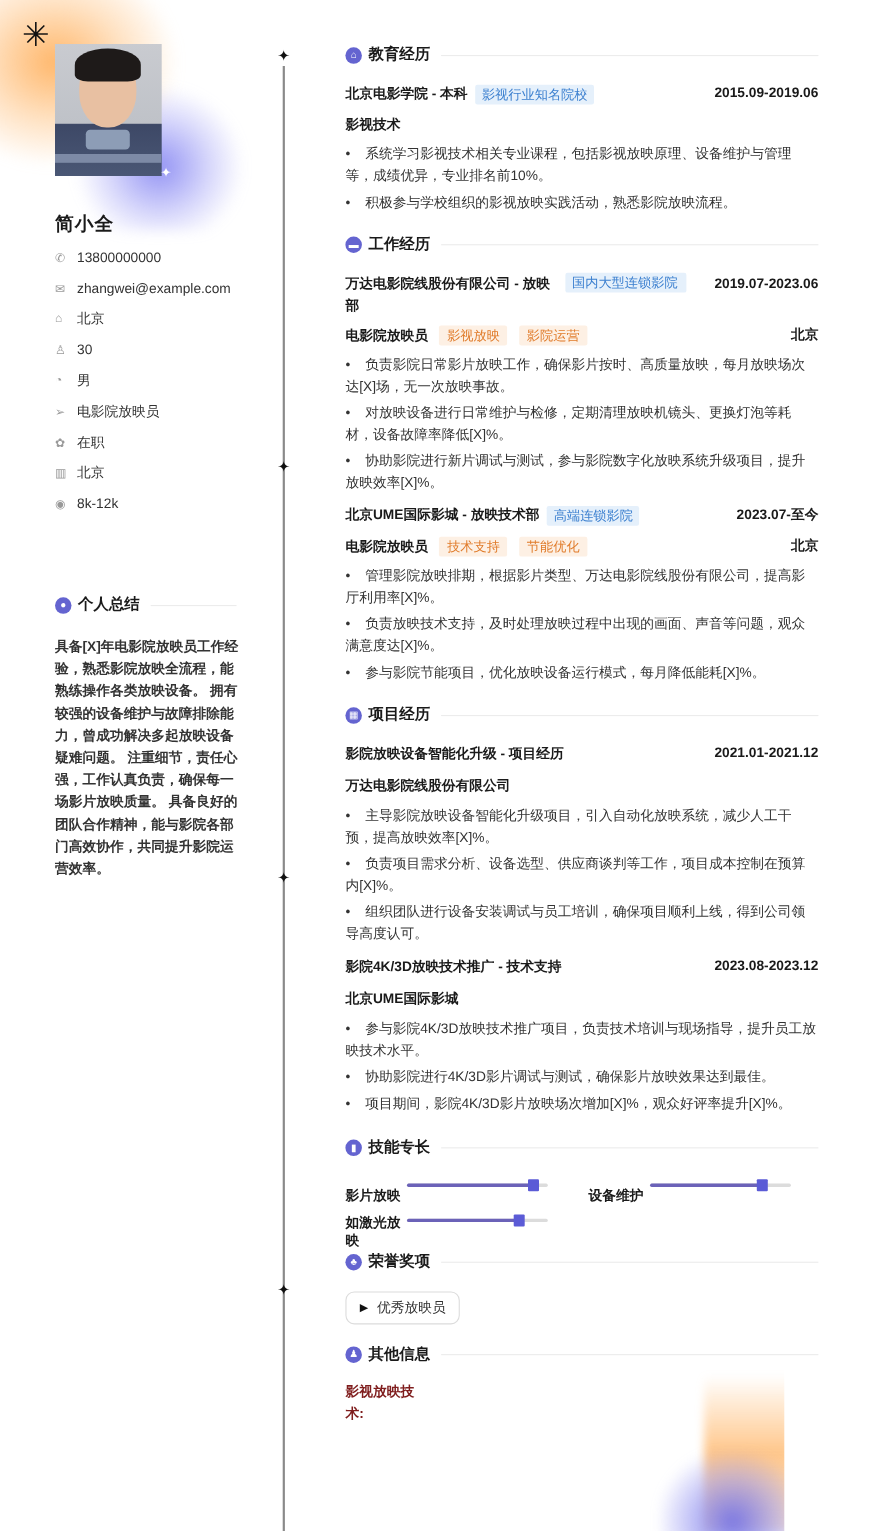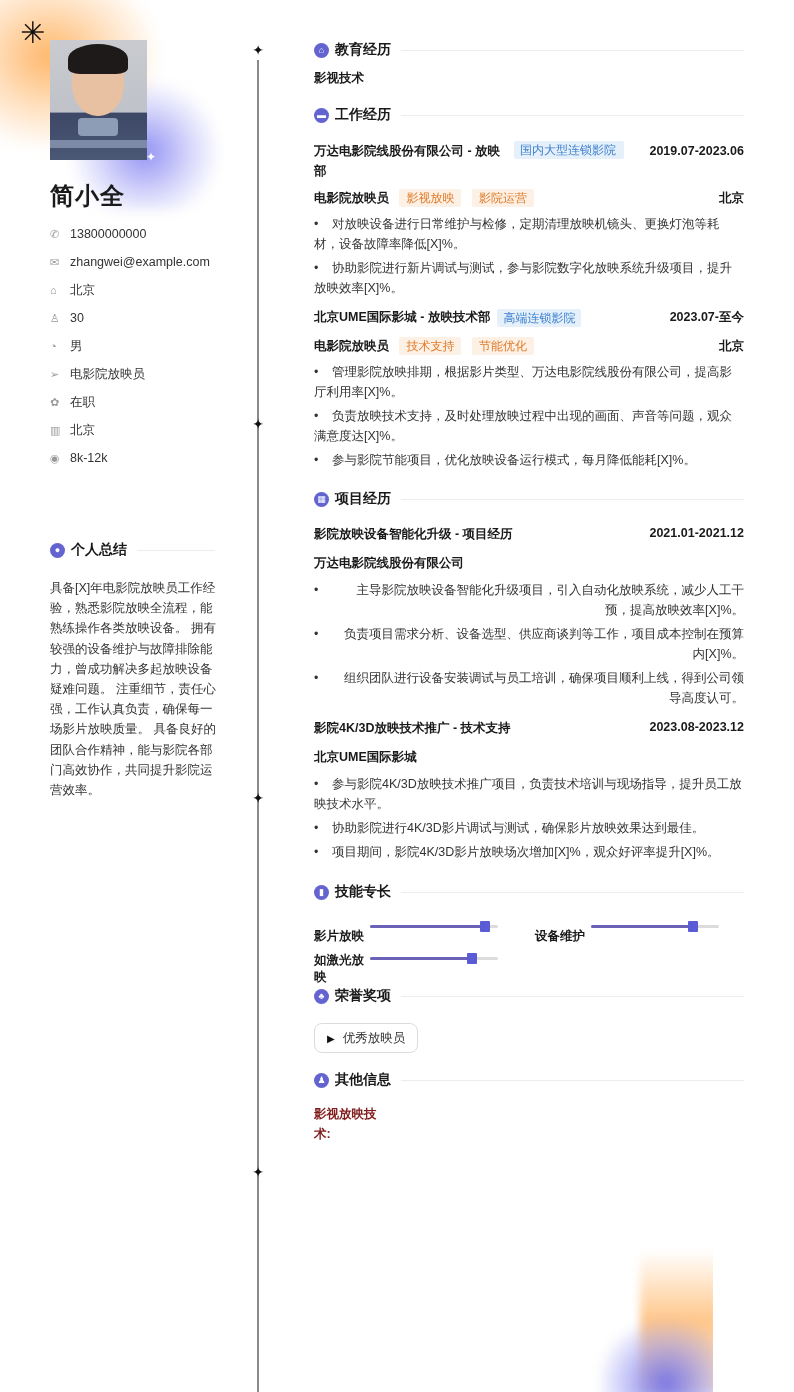--- a/index.html
+++ b/index.html
@@ -22,46 +22,46 @@
   .asterisk { position: absolute; left: 20px; top: 18px; font-size: 30px; line-height: 30px; color: #111; font-weight: bold; }
 
   
   .photo { position: absolute; left: 50px; top: 40px; width: 97px; height: 120px; background: linear-gradient(180deg,#c9cbd0 0%,#bfc2c8 60%,#3d4866 61%,#4a5775 100%); overflow: hidden; }
   .photo .head { position: absolute; left: 22px; top: 10px; width: 52px; height: 66px; border-radius: 45% 45% 48% 48%; background: #e8c0a2; }
   .photo .hair { position: absolute; left: 18px; top: 4px; width: 60px; height: 30px; border-radius: 50% 50% 20% 20%; background: #1e1a19; }
   .photo .collar { position: absolute; left: 28px; top: 78px; width: 40px; height: 18px; background: #8d9db6; border-radius: 4px; }
   .photo .stripe { position: absolute; left: 0; top: 100px; width: 97px; height: 8px; background: #7d8aa6; }
   .sparkle { position: absolute; left: 146px; top: 150px; color: #fff; font-size: 12px; }
 
-  .name { position: absolute; left: 50px; top: 180px; font-size: 24px; font-weight: bold; color: #1a1a1a; letter-spacing: 1px; }
+  .name { position: absolute; left: 50px; top: 192px; font-size: 17px; font-weight: bold; color: #1a1a1a; letter-spacing: 1px; }
 
   .contact-list { position: absolute; left: 50px; top: 220px; width: 200px; }
   .contact-item { display: flex; align-items: center; height: 28px; font-size: 12.5px; color: #333; }
   .contact-item .ci { width: 20px; font-size: 11px; color: #999; text-align: left; }
 
   .left-title { position: absolute; left: 50px; top: 541px; width: 165px; display: flex; align-items: center; }
   .sec-icon { width: 15px; height: 15px; border-radius: 50%; background: #6464d0; color: #fff; font-size: 9px; line-height: 15px; text-align: center; flex: none; }
   .sec-label { margin-left: 6px; font-size: 14px; font-weight: bold; color: #1a1a1a; white-space: nowrap; }
   .sec-line { flex: 1; height: 1px; background: #ececec; margin-left: 10px; }
 
-  .summary { position: absolute; left: 50px; top: 578px; width: 168px; font-size: 12.5px; line-height: 20.2px; color: #333; }
+  .summary { position: absolute; left: 50px; top: 578px; width: 168px; font-size: 12.5px; line-height: 20.2px; color: #333; font-weight: bold; }
 
   
   .timeline { position: absolute; left: 257px; top: 60px; width: 2px; height: 1332px; background: #8a8a8a; }
   .star { position: absolute; font-size: 14px; color: #111; line-height: 14px; width: 14px; text-align: center; }
 
   
   .main { position: absolute; left: 314px; top: 40px; width: 430px; }
   .section { position: relative; }
   .sec-head { display: flex; align-items: center; height: 20px; }
   .entry-head { display: flex; align-items: flex-start; justify-content: space-between; font-size: 12.5px; font-weight: bold; color: #1a1a1a; }
   .entry-head .left { display: flex; align-items: flex-start; }
   .tag-blue { display: inline-block; background: #e5f0fb; color: #3b7fcf; font-weight: normal; font-size: 12px; padding: 1px 6px; margin-left: 7px; border-radius: 2px; line-height: 16px; }
   .tag-orange { display: inline-block; background: #fdf0e4; color: #e07b2a; font-weight: normal; font-size: 12px; padding: 1px 7px; margin-left: 7px; border-radius: 2px; line-height: 16px; }
-  .sub { font-size: 12.5px; font-weight: bold; color: #1a1a1a; display: flex; justify-content: space-between; align-items: flex-end; }
+  .sub { font-size: 12.5px; font-weight: bold; color: #1a1a1a; display: flex; justify-content: space-between; align-items: flex-start; }
   .bullets { list-style: none; font-size: 12.5px; color: #333; line-height: 20px; }
   .bullets li { position: relative; padding-left: 18px; text-indent: 0; margin-bottom: 4px; }
   .bullets li::before { content: "•"; position: absolute; left: 0; top: 0; color: #333; }
   .bullets li.wrap { padding-left: 0; text-indent: 18px; }
   .bullets li.wrap::before { left: -18px; }
 
   .skills { display: grid; grid-template-columns: 221px 209px; row-gap: 12px; margin-top: 14px; }
   .skill { display: flex; align-items: center; height: 20px; font-size: 12.5px; font-weight: bold; color: #1a1a1a; }
   .skill .label { width: 56px; margin-top: 21px; }
   .track { position: relative; width: 128px; height: 3px; background: #dcdcdc; border-radius: 2px; }
@@ -149,23 +149,34 @@
   <div class="star" style="left:251px; top:1165px;">✦</div>
 
   <div class="main">
 
     <div class="section">
       <div class="sec-head">
         <span class="sec-icon">⌂</span>
         <span class="sec-label">教育经历</span>
         <span class="sec-line"></span>
       </div>
+      <div class="entry-head" style="margin-top:17px;">
+        <div class="left">
+          <span>北京电影学院 - 本科</span>
+          <span class="tag-blue">影视行业知名院校</span>
+        </div>
+        <span>2015.09-2019.06</span>
+      </div>
       <div class="sub" style="margin-top:10px;">
         <span>影视技术</span>
       </div>
+      <ul class="bullets" style="margin-top:8px;">
+        <li class="wrap">系统学习影视技术相关专业课程，包括影视放映原理、设备维护与管理等，成绩优异，专业排名前10%。</li>
+        <li class="wrap">积极参与学校组织的影视放映实践活动，熟悉影院放映流程。</li>
+      </ul>
     </div>
 
     <div class="section" style="margin-top:18px;">
       <div class="sec-head">
         <span class="sec-icon">▬</span>
         <span class="sec-label">工作经历</span>
         <span class="sec-line"></span>
       </div>
 
       <div class="entry-head" style="margin-top:16px; line-height:20px;">
@@ -177,20 +188,21 @@
       </div>
       <div class="sub" style="margin-top:8px;">
         <div>
           <span>电影院放映员</span>
           <span class="tag-orange">影视放映</span>
           <span class="tag-orange">影院运营</span>
         </div>
         <span>北京</span>
       </div>
       <ul class="bullets" style="margin-top:7px;">
+        <li class="wrap">负责影院日常影片放映工作，确保影片按时、高质量放映，每月放映场次达[X]场，无一次放映事故。</li>
         <li class="wrap">对放映设备进行日常维护与检修，定期清理放映机镜头、更换灯泡等耗材，设备故障率降低[X]%。</li>
         <li class="wrap">协助影院进行新片调试与测试，参与影院数字化放映系统升级项目，提升放映效率[X]%。</li>
       </ul>
 
       <div class="entry-head" style="margin-top:11px;">
         <div class="left">
           <span>北京UME国际影城 - 放映技术部</span>
           <span class="tag-blue">高端连锁影院</span>
         </div>
         <span>2023.07-至今</span>
@@ -217,21 +229,21 @@
         <span class="sec-line"></span>
       </div>
 
       <div class="entry-head" style="margin-top:17px;">
         <span>影院放映设备智能化升级 - 项目经历</span>
         <span>2021.01-2021.12</span>
       </div>
       <div class="sub" style="margin-top:12px;">
         <span>万达电影院线股份有限公司</span>
       </div>
-      <ul class="bullets" style="margin-top:8px;text-align:right;">
+      <ul class="bullets" style="margin-top:8px;">
         <li class="wrap">主导影院放映设备智能化升级项目，引入自动化放映系统，减少人工干预，提高放映效率[X]%。</li>
         <li class="wrap">负责项目需求分析、设备选型、供应商谈判等工作，项目成本控制在预算内[X]%。</li>
         <li class="wrap">组织团队进行设备安装调试与员工培训，确保项目顺利上线，得到公司领导高度认可。</li>
       </ul>
 
       <div class="entry-head" style="margin-top:12px;">
         <span>影院4K/3D放映技术推广 - 技术支持</span>
         <span>2023.08-2023.12</span>
       </div>
       <div class="sub" style="margin-top:12px;">

